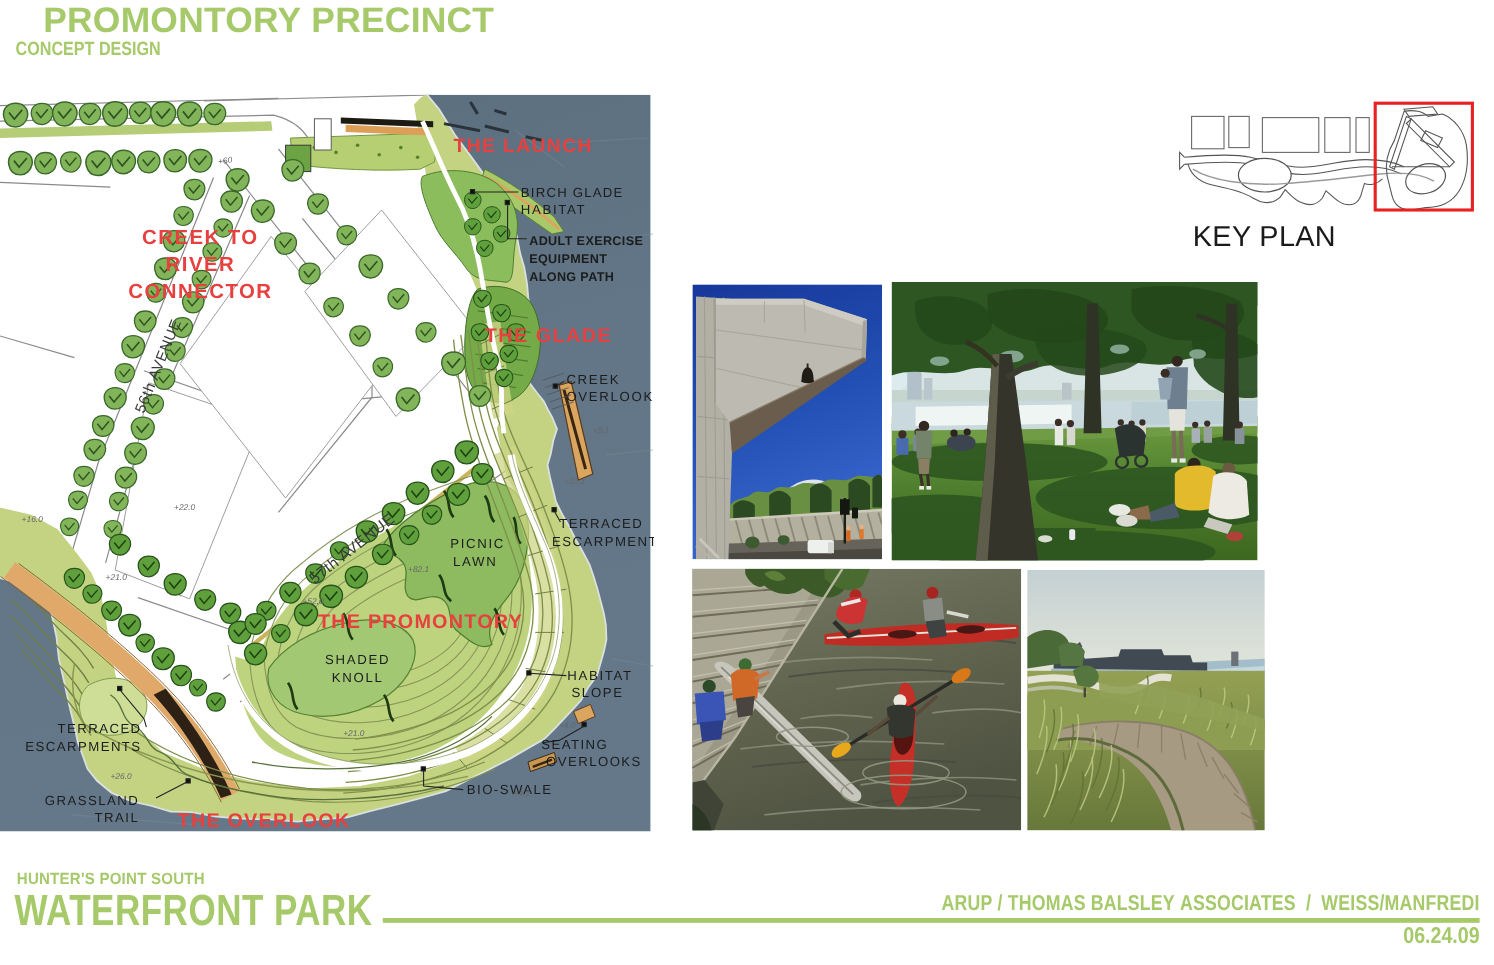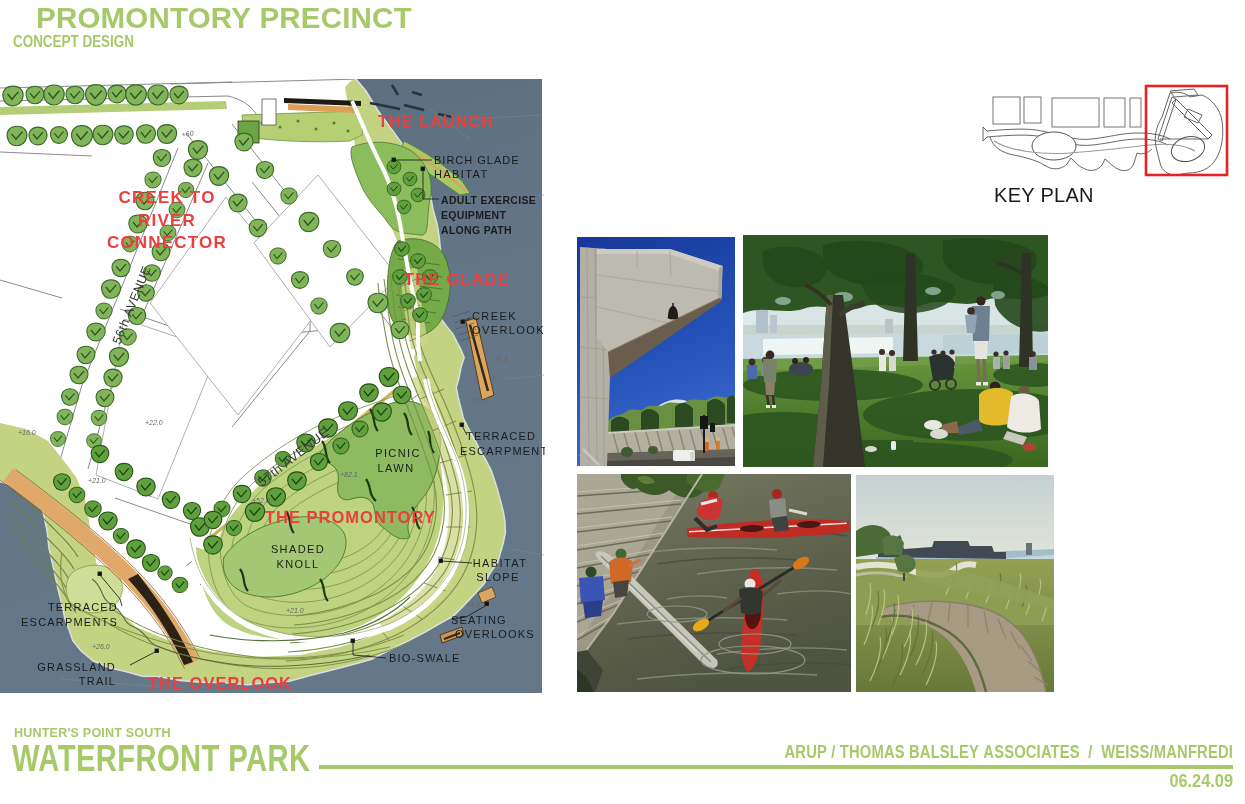--- a/index.html
+++ b/index.html
@@ -459,21 +459,21 @@
   <path d="M190,8 L214,6 L218,12 L194,14 Z"></path>
   <path d="M208,26 L222,32 L218,40 L204,34 Z"></path>
 </g>
 
 <ellipse cx="208" cy="66" rx="17" ry="12" fill="none" stroke="#555" stroke-width="1" transform="rotate(-18 208 66)"></ellipse>
 
 <rect x="166" y="3" width="81" height="89" fill="none" stroke="#e62222" stroke-width="2.6"></rect>
 </svg>
 </div>
 
-<div class="abs" style="left:994px;top:184px;font-size:20px;color:#1a1a1a;letter-spacing:0.3px;">KEY PLAN</div>
+<div class="abs" style="left:994px;top:184px;font-size:24px;color:#1a1a1a;letter-spacing:0.3px;">KEY PLAN</div>
 
 <div class="abs" id="photo1" style="left:577px;top:237px;width:158px;height:229px;">
 <svg width="158" height="229" viewBox="0 0 158 229" xmlns="http://www.w3.org/2000/svg">
 <defs>
   <linearGradient id="p1sky" x1="0" y1="0" x2="0.25" y2="1">
     <stop offset="0" stop-color="#17379a"></stop>
           <stop offset="0.55" stop-color="#2350b4"></stop>
           <stop offset="1" stop-color="#3a67cd"></stop>
   </linearGradient>
 </defs>

